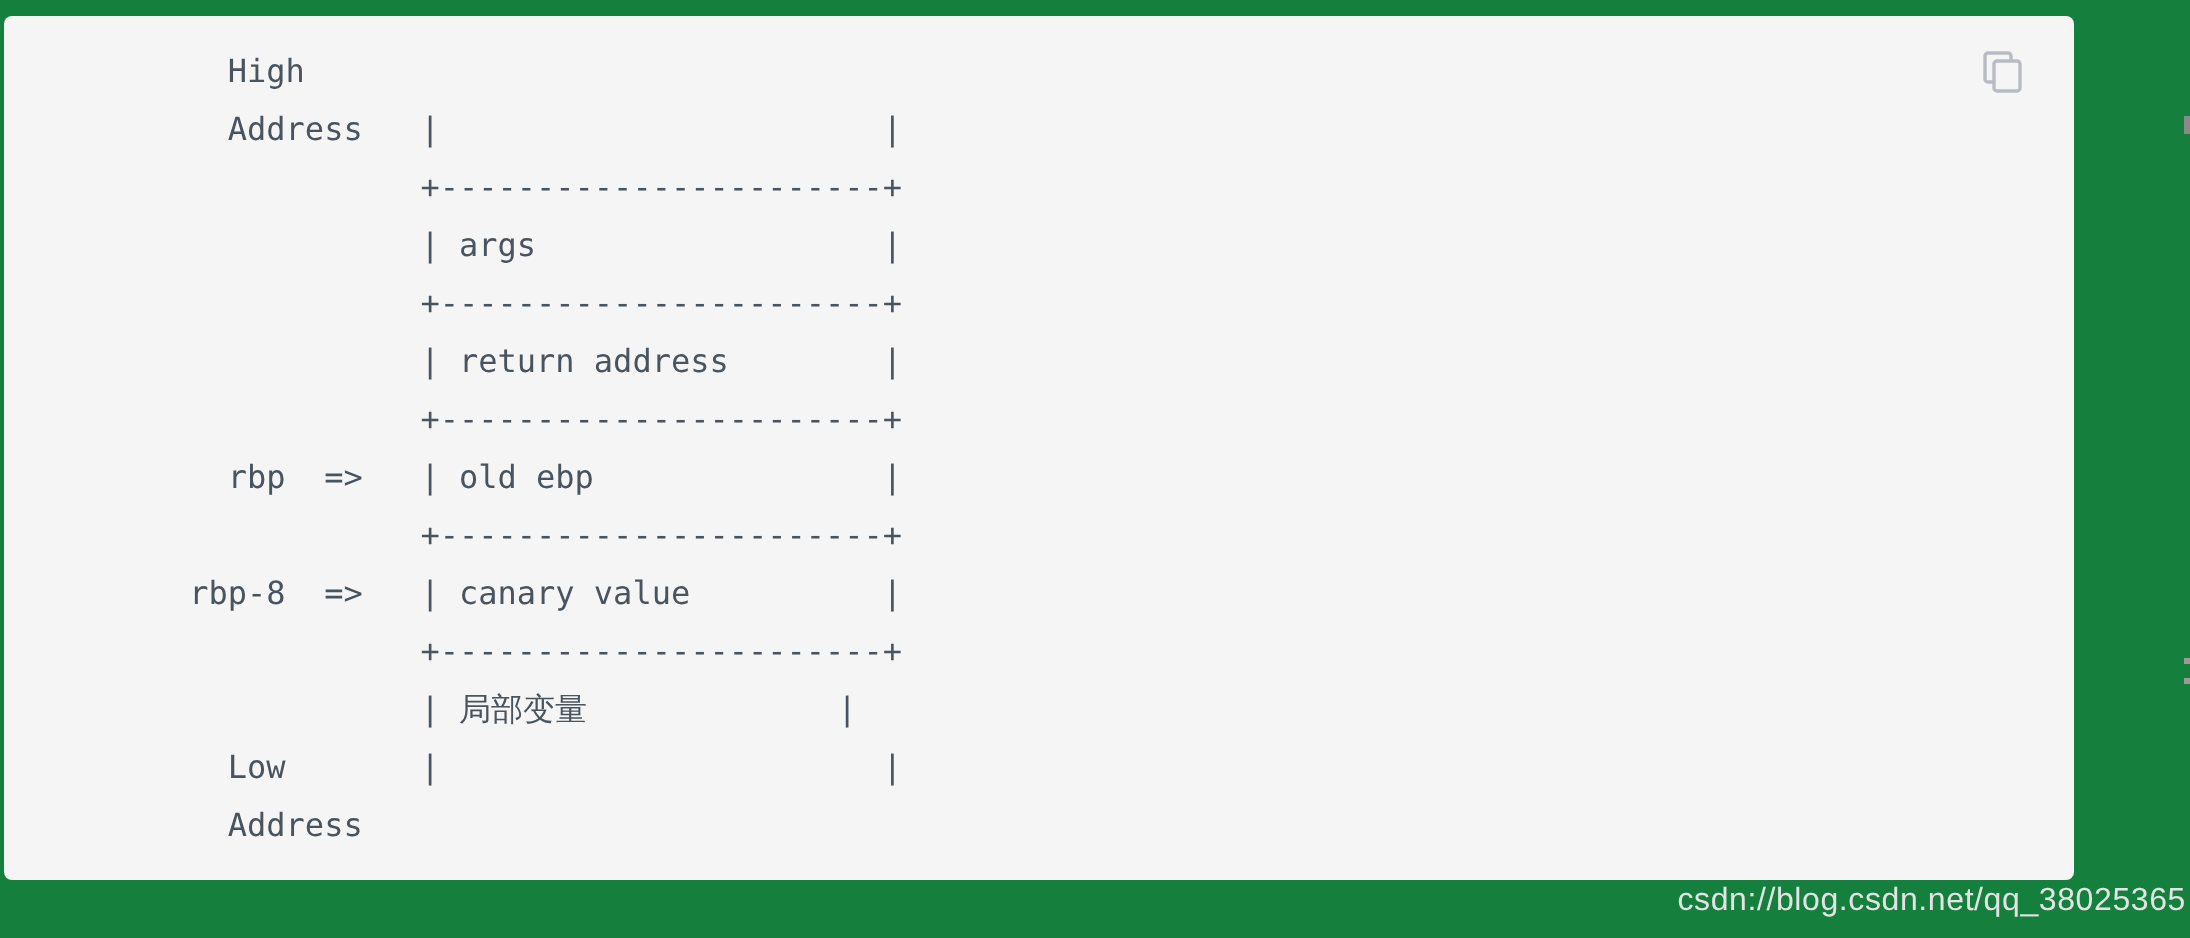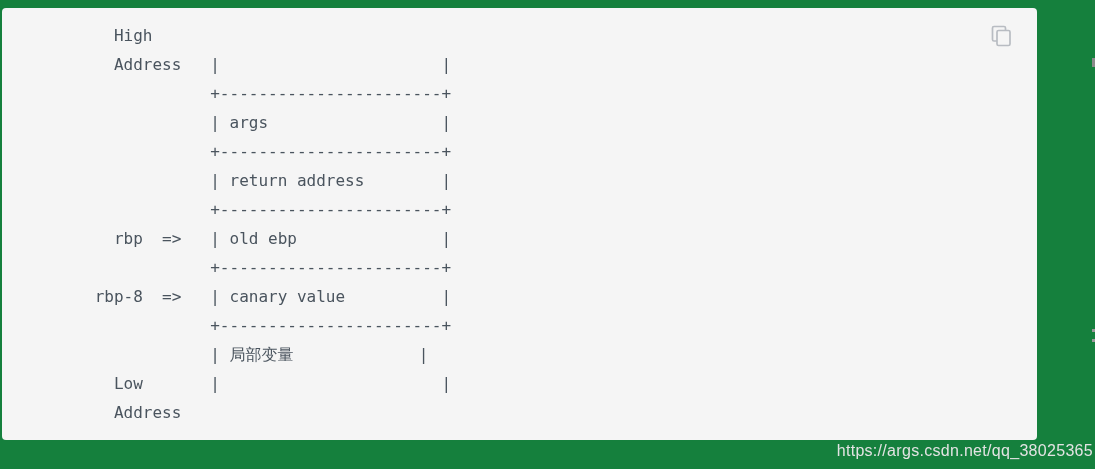--- a/index.html
+++ b/index.html
@@ -82,19 +82,19 @@
    Address</pre>
   </div>
 
   <button class="copy-button" title="">
     <svg width="24" height="24" viewBox="0 0 24 24">
       <rect x="2.5" y="2.5" width="13" height="14.5" rx="1.5" fill="none" stroke="#b8bcc2" stroke-width="1.7"></rect>
       <rect x="7" y="6.5" width="13" height="15" rx="1.5" fill="#f5f5f5" stroke="#b8bcc2" stroke-width="1.7"></rect>
     </svg>
   </button>
 
-  <div class="watermark">https://args.csdn.net/qq_38025365</div>
+  <div class="watermark">csdn://blog.csdn.net/qq_38025365</div>
 
   <div class="edge-fragment f1"></div>
   <div class="edge-fragment f2"></div>
   <div class="edge-fragment f3"></div>
 
 </div>
 
 </body></html>

